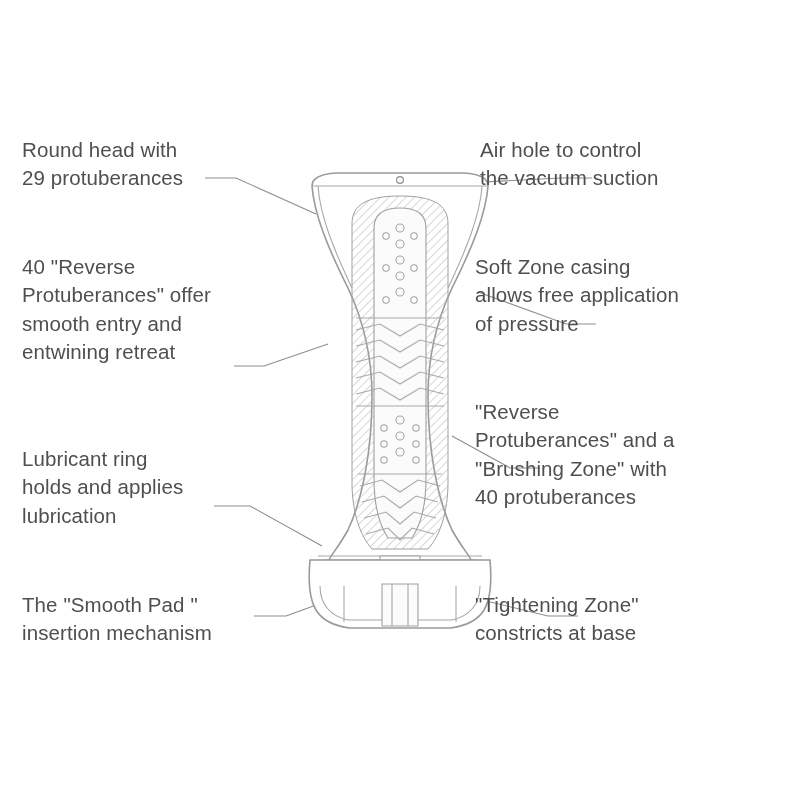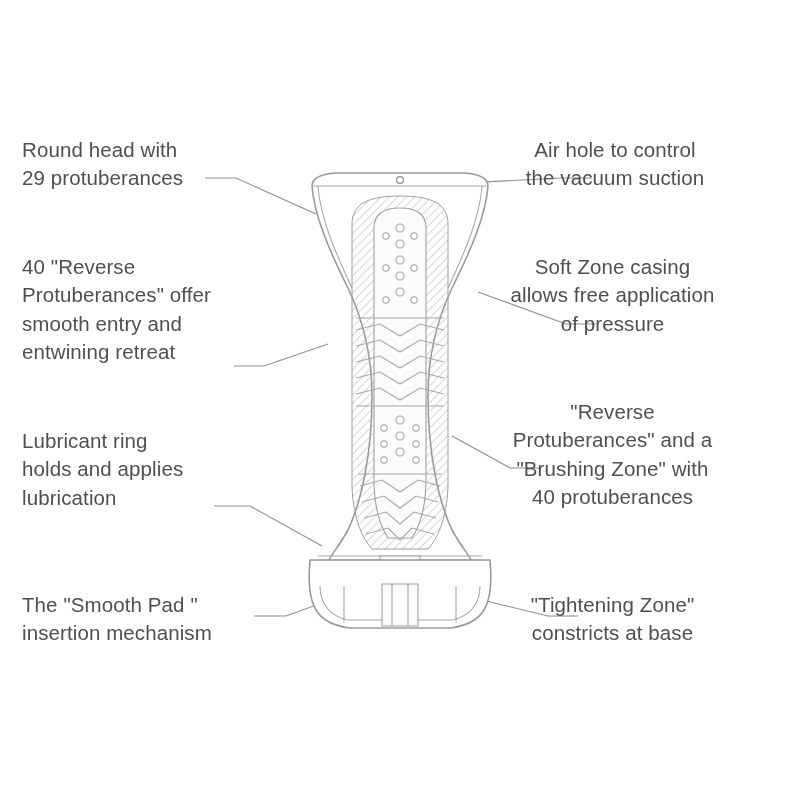--- a/index.html
+++ b/index.html
@@ -26,21 +26,21 @@
     font-size: 20.5px;
     line-height: 1.38;
     color: #4f4f4f;
     white-space: pre-line;
     letter-spacing: 0.1px;
   }
   .callout.left {
     text-align: left;
   }
   .callout.right {
-    text-align: center;
+    text-align: left;
   }
   svg.diagram {
     position: absolute;
     left: 0; top: 0;
     width: 800px;
     height: 800px;
     pointer-events: none;
   }
   .lead {
     stroke: #8e8e8e;
@@ -224,21 +224,21 @@
   </svg>
 
   <div class="callout left" style="left:22px; top:136px; width:260px;">Round head with
 29 protuberances</div>
 
   <div class="callout left" style="left:22px; top:253px; width:275px;">40 "Reverse
 Protuberances" offer
 smooth entry and
 entwining retreat</div>
 
-  <div class="callout left" style="left:22px; top:427px; width:260px;">Lubricant ring
+  <div class="callout left" style="left:22px; top:445px; width:260px;">Lubricant ring
 holds and applies
 lubrication</div>
 
   <div class="callout left" style="left:22px; top:591px; width:285px;">The "Smooth Pad "
 insertion mechanism</div>
 
   <div class="callout right" style="right:22px; top:136px; width:270px;">Air hole to control
 the vacuum suction</div>
 
   <div class="callout right" style="right:22px; top:253px; width:275px;">Soft Zone casing

